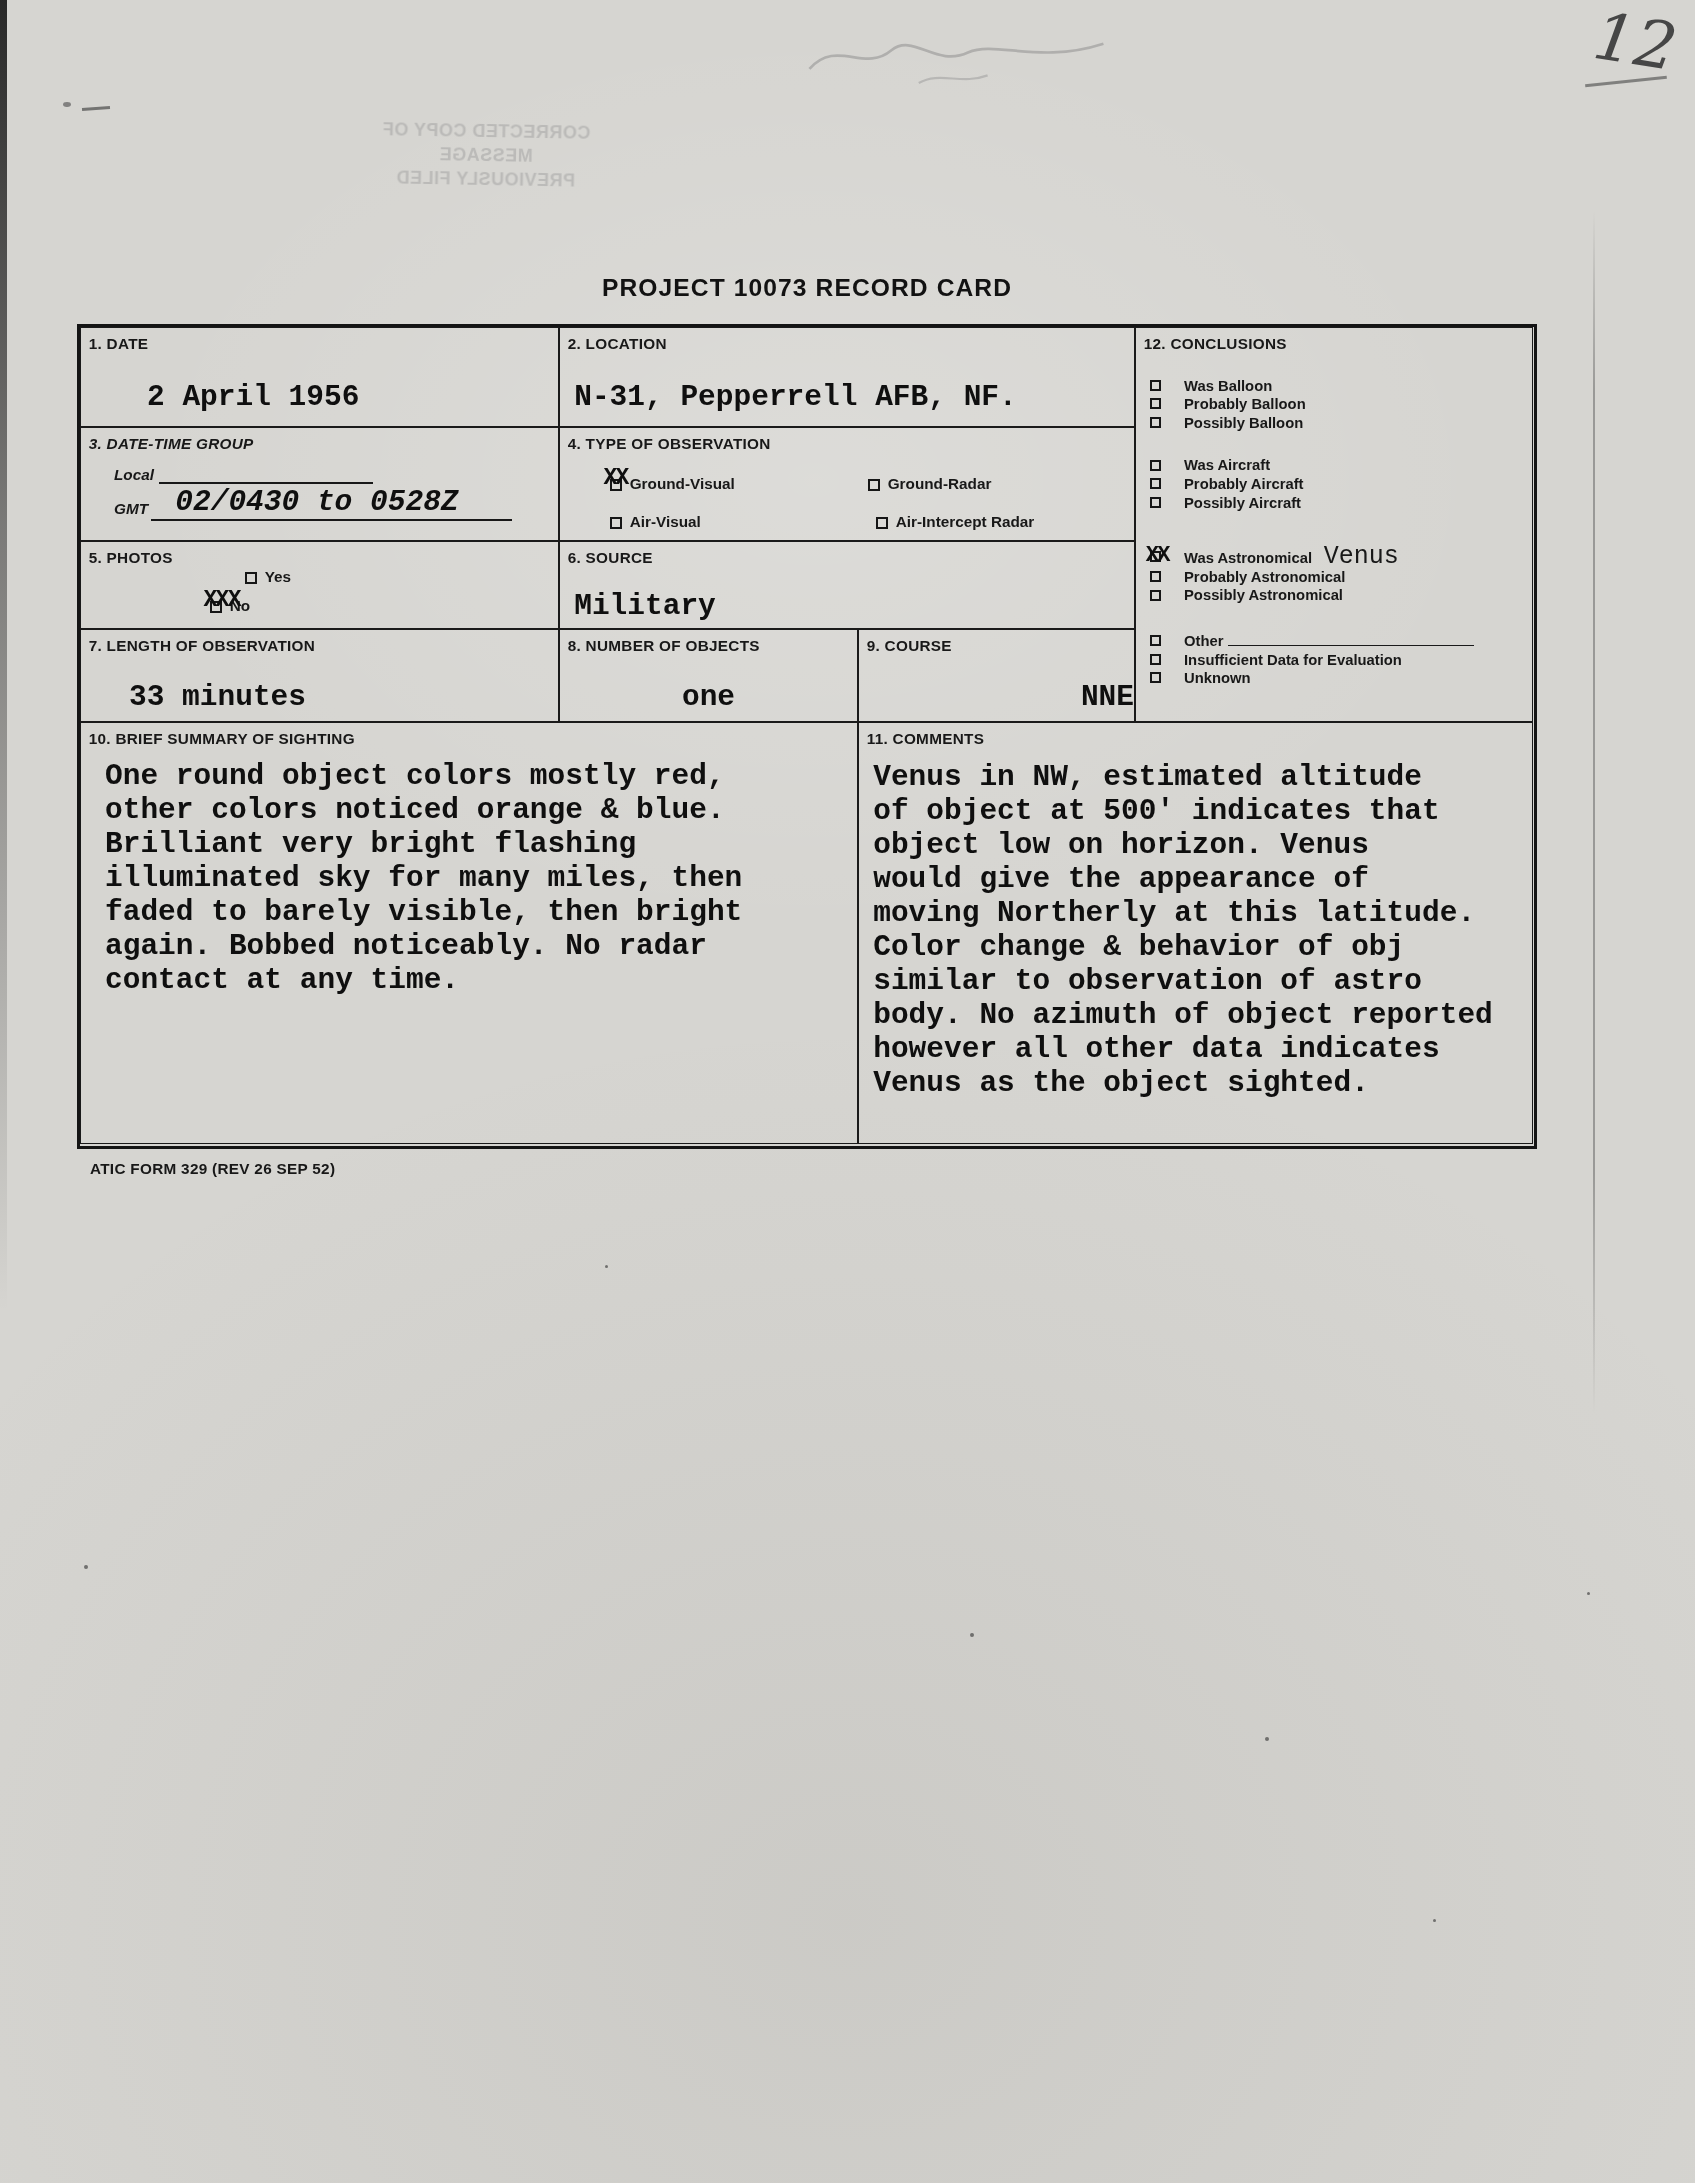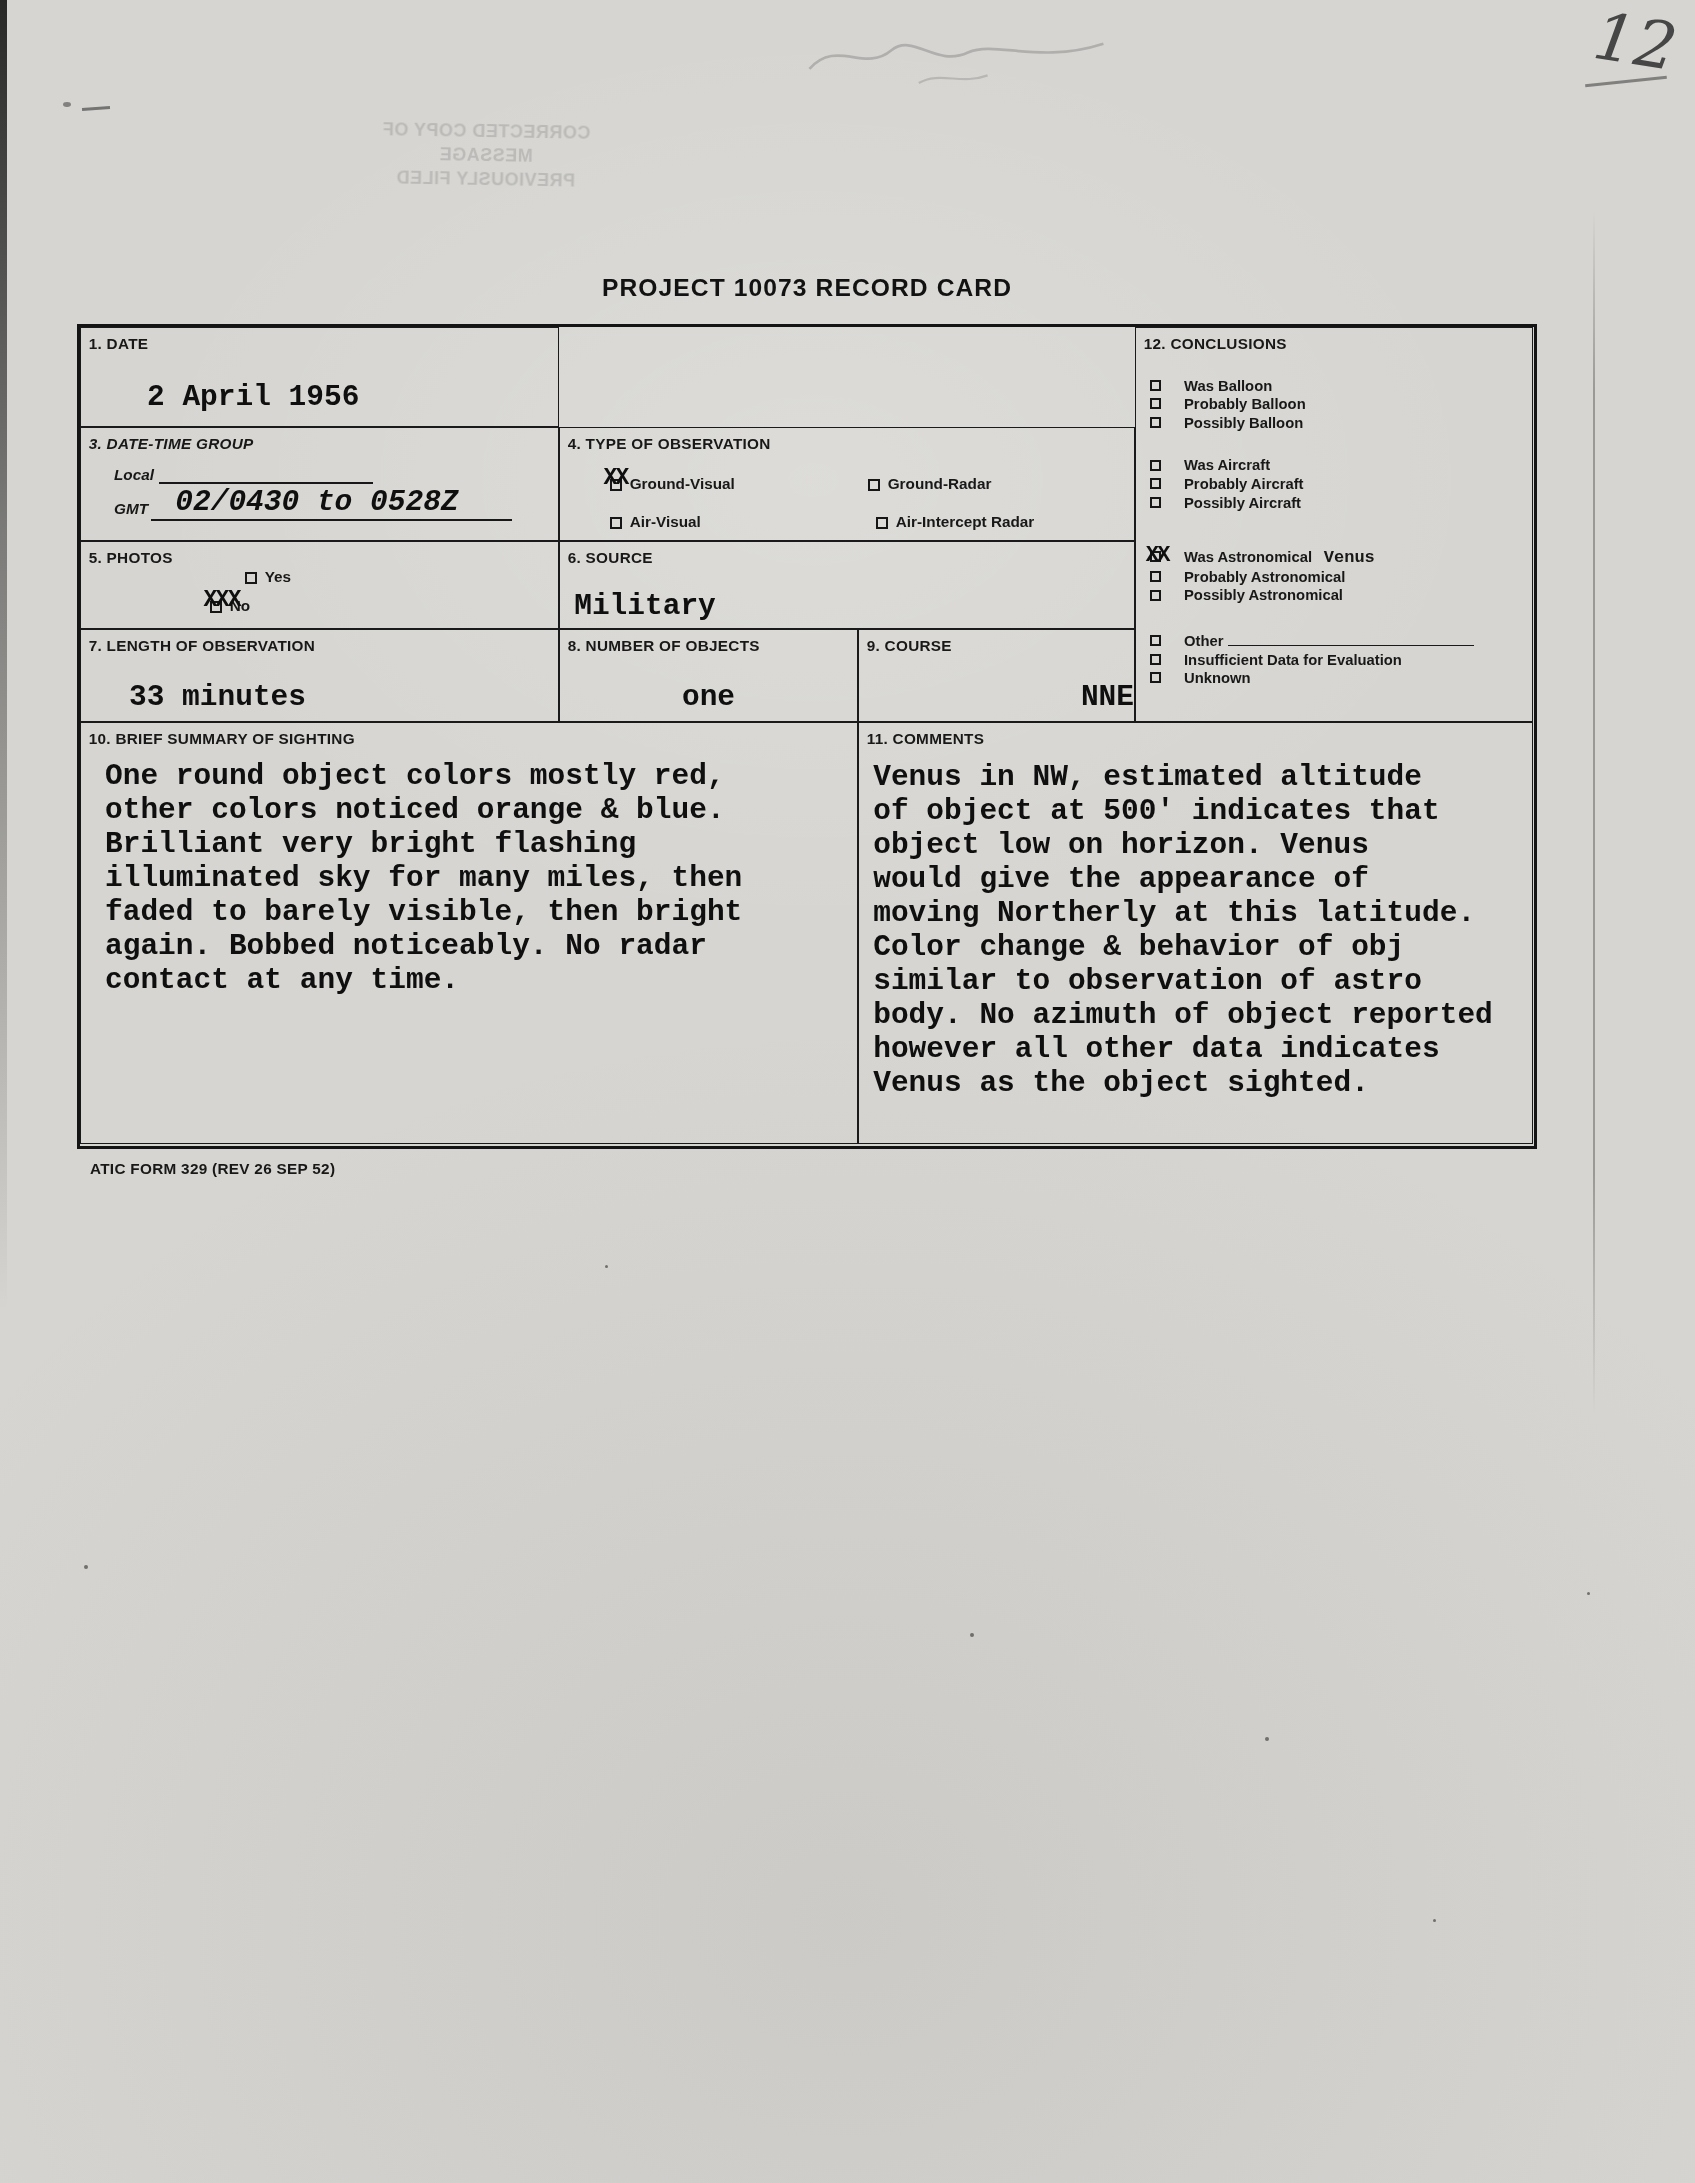--- a/index.html
+++ b/index.html
@@ -85,21 +85,21 @@
   .opt-ar  { left:316px; top:85px; }
   .opt-yes { left:164px; top:26px; }
   .opt-no  { left:129px; top:55px; }
 
   
   .cgroup { margin-left:13px; }
   .cg1 { margin-top:24px; } .cg2 { margin-top:24px; } .cg3 { margin-top:36px; } .cg4 { margin-top:27px; }
   .citem { position:relative; padding-left:35px; font-size:14.8px; font-weight:700; line-height:18.6px; white-space:nowrap; }
   .citem .cb { position:absolute; left:1.1px; top:3.3px; width:11px; height:11px; }
   .citem .cbmark { left:-3.3px; top:-3.3px; font-size:22px; }
-  .cannot { font-family:"Liberation Mono","DejaVu Sans Mono",monospace; font-weight:700; font-size:17px; line-height:18.6px; margin-left:7.7px; }
+  .cannot { font-family:"Liberation Mono","DejaVu Sans Mono",monospace; font-weight:400; font-size:25px; line-height:18.6px; margin-left:7.7px; }
   .otherline { display:inline-block; width:246px; border-bottom:1.6px solid #1a1a1a; }
 </style>
 </head>
 <body>
 
 <div class="page">
 
   <div class="edgeband"></div>
   <div class="stamp">
     <div>CORRECTED COPY OF MESSAGE</div>
@@ -123,20 +123,24 @@
 
   <div class="title">PROJECT 10073 RECORD CARD</div>
 
   <div class="card">
 
     <div class="cell c-date">
       <div class="flabel">1. DATE</div>
       <div class="typed tval val-date">2 April 1956</div>
     </div>
 
+    <div class="cell c-location">
+      <div class="flabel">2. LOCATION</div>
+      <div class="typed tval val-location">N-31, Pepperrell AFB, NF.</div>
+    </div>
 
     <div class="cell c-conclusions">
       <div class="flabel">12. CONCLUSIONS</div>
 
       <div class="cgroup cg1">
         <div class="citem">
           <span class="cb"></span>
           <span>Was Balloon</span>
         </div>
         <div class="citem">

